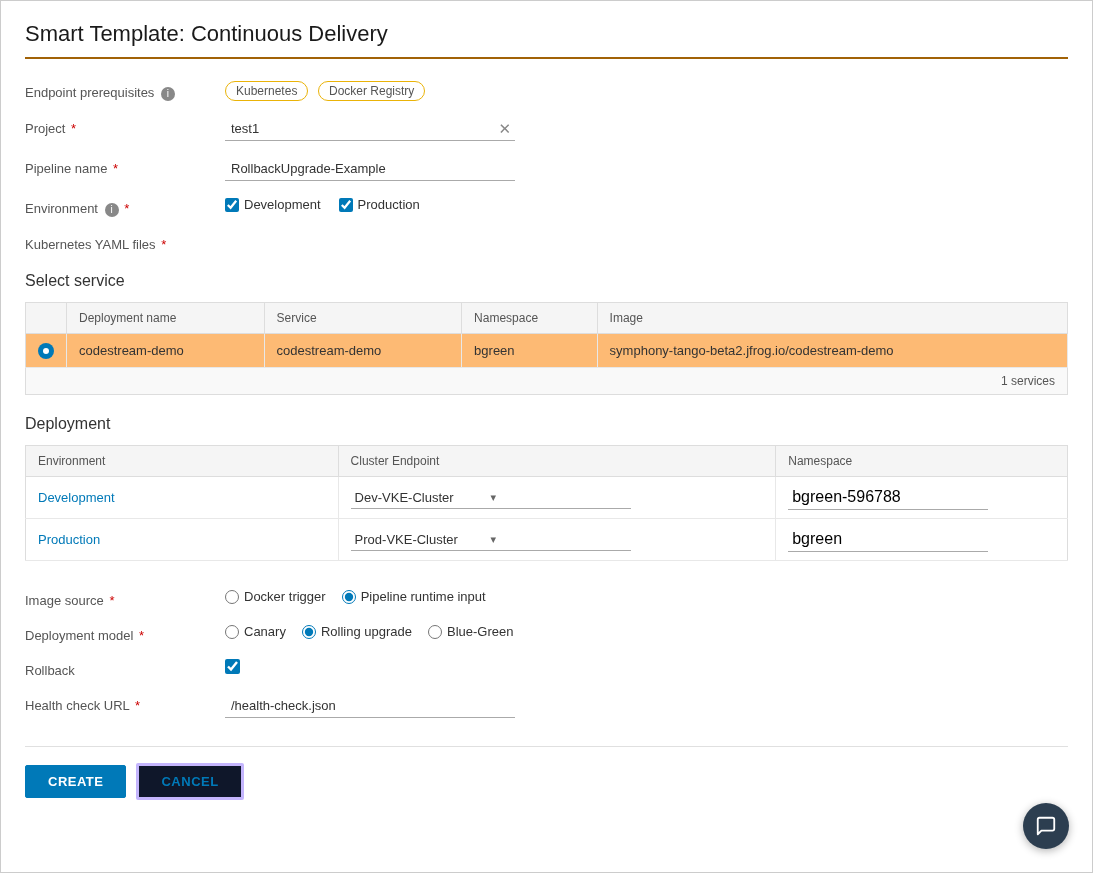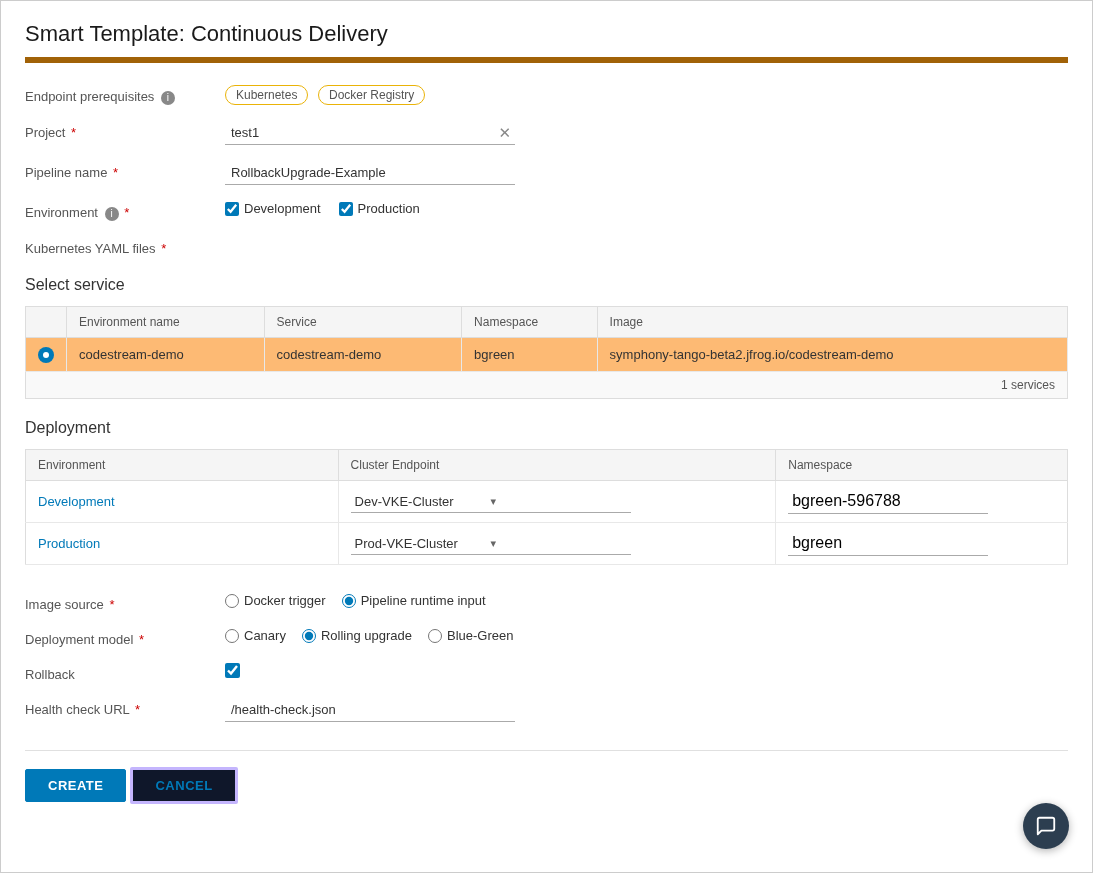--- a/index.html
+++ b/index.html
@@ -15,21 +15,21 @@
       background: #fff;
       border: 1px solid #ccc;
       padding: 20px 24px 20px 24px;
       position: relative;
     }
     .page-title {
       font-size: 22px;
       font-weight: 400;
       color: #1a1a1a;
       margin-bottom: 22px;
-      border-bottom: 6px solid #a16207;
+      border-bottom: 2px solid #a16207;
       padding-bottom: 10px;
     }
     .form-row {
       display: flex;
       align-items: flex-start;
       margin-bottom: 16px;
     }
     .form-label {
       width: 200px;
       min-width: 200px;
@@ -271,21 +271,21 @@
       accent-color: #0079b8;
       width: 15px;
       height: 15px;
     }
     .bottom-bar {
       display: flex;
       align-items: center;
       margin-top: 28px;
       padding-top: 16px;
       border-top: 1px solid #e0e0e0;
-      gap: 4px;
+      gap: 10px;
     }
     .btn-create {
       background: #0079b8;
       border: 1px solid #0079b8;
       color: #fff;
       padding: 8px 22px;
       font-size: 13px;
       font-weight: 600;
       cursor: pointer;
       border-radius: 2px;
@@ -388,21 +388,21 @@
       <span class="required">*</span>
     </div>
   </div>
 
   <div class="section-title">Select service</div>
 
   <table class="data-table">
     <thead>
       <tr>
         <th class="col-selector"></th>
-        <th>Environment name</th>
+        <th>Deployment name</th>
         <th>Service</th>
         <th>Namespace</th>
         <th>Image</th>
       </tr>
     </thead>
     <tbody>
       <tr class="selected">
         <td class="col-selector">
           <div class="radio-dot"></div>
         </td>

